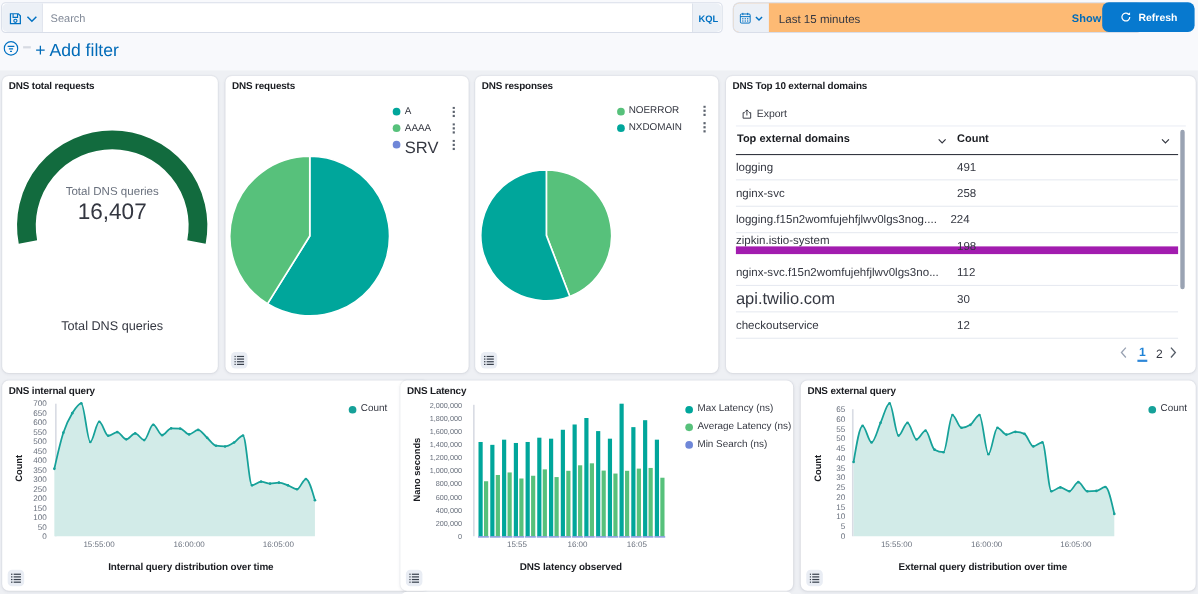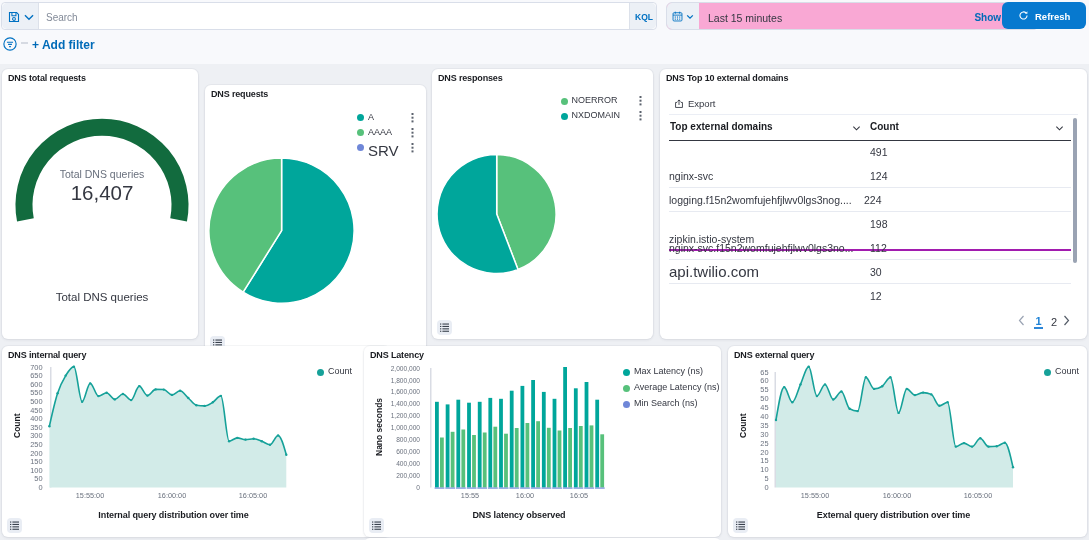--- a/index.html
+++ b/index.html
@@ -21,21 +21,21 @@
     <svg width="10" height="9" viewBox="0 0 11 10" style="position:absolute;left:22px;top:10px">
       <path fill="none" stroke="#0071c2" stroke-width="1.5" d="M1 2.5L5.5 7L10 2.5"></path>
     </svg>
   </div>
   <span style="position:absolute;left:44px;top:9px;font-size:10px;color:#828a98">Search</span>
   <div style="position:absolute;right:0;top:0;width:27px;height:26px;background:#ecf0f6;border-left:1px solid #dce1ea;border-radius:0 5px 5px 0;">
     <span style="position:absolute;left:5px;top:8.5px;font-size:8.5px;font-weight:bold;color:#0071c2">KQL</span>
   </div>
 </div>
 
-<div style="position:absolute;left:666px;top:2px;width:373px;height:28px;background:#f9a8d4;border:1px solid #d9dee9;border-radius:6px;">
+<div style="position:absolute;left:666px;top:2px;width:373px;height:28px;background:#fdba74;border:1px solid #d9dee9;border-radius:6px;">
   <div style="position:absolute;left:0;top:0;width:32px;height:26px;background:#ecf0f6;border-radius:5px 0 0 5px;">
     <svg width="11" height="11" viewBox="0 0 16 16" style="position:absolute;left:5px;top:8px">
       <g fill="none" stroke="#0071c2" stroke-width="1.3">
         <rect x="1.5" y="2.5" width="13" height="12" rx="1.5"></rect>
         <path d="M1.5 6h13 M4.8 1v3 M11.2 1v3"></path>
       </g>
       <g fill="#0071c2">
           <rect x="4" y="8" width="1.6" height="1.6"></rect>
           <rect x="7.2" y="8" width="1.6" height="1.6"></rect>
           <rect x="10.4" y="8" width="1.6" height="1.6"></rect>
@@ -58,33 +58,33 @@
     <path fill="#fff" d="M13.6 1.8v3.6h-3.6z"></path>
   </svg>
   <span style="position:absolute;left:33px;top:8.5px;font-size:9.5px;font-weight:bold;color:#fff">Refresh</span>
 </div>
 
 <svg width="14" height="14" viewBox="0 0 16 16" style="position:absolute;left:3px;top:37px">
   <circle cx="8" cy="8" r="7" fill="none" stroke="#0071c2" stroke-width="1.3"></circle>
   <path stroke="#0071c2" stroke-width="1.3" d="M4.5 6h7 M5.8 8.5h4.4 M7 11h2"></path>
 </svg>
 <span style="position:absolute;left:21px;top:42px;width:7px;height:1.5px;background:#d6dae2"></span>
-<span style="position:absolute;left:32px;top:38px;font-size:12px;font-weight:bold;color:#006bb8">+ Add filter</span>
+<span style="position:absolute;left:32px;top:38px;font-size:16px;font-weight:normal;color:#006bb8">+ Add filter</span>
 
 <div class="panel" style="left:2px;top:69px;width:196px;height:270px;">
   <div class="ptitle">DNS total requests</div>
   <svg width="196" height="240" viewBox="0 0 196 240" style="position:absolute;left:0;top:0">
     <path d="M23.4,150.9 A78.0,78.0 0 1 1 176.6,150.9" fill="none" stroke="#126b3e" stroke-width="17"></path>
   </svg>
   <div style="position:absolute;left:0;top:99px;width:200px;text-align:center;font-size:10.5px;color:#69707D">Total DNS queries</div>
   <div style="position:absolute;left:0;top:112px;width:200px;text-align:center;font-size:20.5px;color:#343741">16,407</div>
   <div style="position:absolute;left:0;top:222px;width:200px;text-align:center;font-size:11.5px;color:#343741">Total DNS queries</div>
 </div>
 
-<div class="panel" style="left:205px;top:69px;width:221px;height:270px;margin-top:16px;">
+<div class="panel" style="left:205px;top:69px;width:221px;height:270px;">
   <div class="ptitle">DNS requests</div>
   <svg width="221" height="270" viewBox="0 0 221 270" style="position:absolute;left:0;top:0">
       <path d="M76.6,145.6 L76.6,73.0 A72.6,72.6 0 1 1 38.1,207.2 Z" fill="#00A69B" stroke="#fff" stroke-width="1.5"></path>
       <path d="M76.6,145.6 L38.1,207.2 A72.6,72.6 0 0 1 76.6,73.0 Z" fill="#57C17B" stroke="#fff" stroke-width="1.5"></path>
     </svg>
   <span style="position:absolute;left:152px;top:29.0px;width:7px;height:7px;border-radius:50%;background:#00A69B"></span>
     <span style="position:absolute;left:163px;top:26.5px;font-size:9px;color:#343741;white-space:nowrap">A</span>
     <svg width="3" height="10" viewBox="0 0 3 10" style="position:absolute;left:206px;top:27.5px">
       <rect x="0.5" y="0" width="2" height="2" fill="#5c636e"></rect>
       <rect x="0.5" y="3.7" width="2" height="2" fill="#5c636e"></rect>
@@ -168,31 +168,33 @@
   <div style="position:absolute;left:9px;top:45px;width:409px;border-top:1px solid #ebeef5"></div>
   <span style="position:absolute;left:10px;top:52px;font-size:10px;font-weight:bold;color:#1a1c21">Top external domains</span>
   <svg width="9" height="9" viewBox="0 0 10 10" style="position:absolute;left:192px;top:55px">
       <path fill="none" stroke="#343741" stroke-width="1.2" d="M1.5 3l3.5 3.5L8.5 3"></path>
     </svg>
   <span style="position:absolute;left:210px;top:52px;font-size:10px;font-weight:bold;color:#1a1c21">Count</span>
   <svg width="9" height="9" viewBox="0 0 10 10" style="position:absolute;left:395px;top:55px">
       <path fill="none" stroke="#343741" stroke-width="1.2" d="M1.5 3l3.5 3.5L8.5 3"></path>
     </svg>
   <div style="position:absolute;left:9px;top:70.5px;width:402px;border-top:1.5px solid #343741"></div>
+  <div style="position:absolute;left:9px;top:71px;width:402px;height:24px;border-bottom:1px solid #e7eaf1;font-size:10.5px;color:#343741;line-height:24px;white-space:nowrap;overflow:hidden">logging</div>
     <div style="position:absolute;left:210px;top:71px;font-size:10.5px;color:#343741;line-height:24px">491</div>
     <div style="position:absolute;left:9px;top:95px;width:402px;height:24px;border-bottom:1px solid #e7eaf1;font-size:10.5px;color:#343741;line-height:24px;white-space:nowrap;overflow:hidden">nginx-svc</div>
-    <div style="position:absolute;left:210px;top:95px;font-size:10.5px;color:#343741;line-height:24px">124</div>
+    <div style="position:absolute;left:210px;top:95px;font-size:10.5px;color:#343741;line-height:24px">258</div>
     <div style="position:absolute;left:9px;top:119px;width:402px;height:24px;border-bottom:1px solid #e7eaf1;font-size:10.5px;color:#343741;line-height:24px;white-space:nowrap;overflow:hidden">logging.f15n2womfujehfjlwv0lgs3nog....</div>
     <div style="position:absolute;left:204px;top:119px;font-size:10.5px;color:#343741;line-height:24px">224</div>
-    <div style="position:absolute;left:9px;top:158px;width:402px;height:24px;border-bottom:2px solid #a21caf;font-size:10.5px;color:#343741;line-height:24px;white-space:nowrap;overflow:hidden">zipkin.istio-system</div>
+    <div style="position:absolute;left:9px;top:138px;width:402px;height:24px;border-bottom:7px solid #a21caf;font-size:10.5px;color:#343741;line-height:24px;white-space:nowrap;overflow:hidden">zipkin.istio-system</div>
     <div style="position:absolute;left:210px;top:143px;font-size:10.5px;color:#343741;line-height:24px">198</div>
     <div style="position:absolute;left:9px;top:167px;width:402px;height:24px;border-bottom:1px solid #e7eaf1;font-size:10.5px;color:#343741;line-height:24px;white-space:nowrap;overflow:hidden">nginx-svc.f15n2womfujehfjlwv0lgs3no...</div>
     <div style="position:absolute;left:210px;top:167px;font-size:10.5px;color:#343741;line-height:24px">112</div>
     <div style="position:absolute;left:9px;top:191px;width:402px;height:24px;border-bottom:1px solid #e7eaf1;font-size:15px;color:#343741;line-height:24px;white-space:nowrap;overflow:hidden">api.twilio.com</div>
     <div style="position:absolute;left:210px;top:191px;font-size:10.5px;color:#343741;line-height:24px">30</div>
+    <div style="position:absolute;left:9px;top:215px;width:402px;height:24px;border-bottom:1px solid #e7eaf1;font-size:10.5px;color:#343741;line-height:24px;white-space:nowrap;overflow:hidden">checkoutservice</div>
     <div style="position:absolute;left:210px;top:215px;font-size:10.5px;color:#343741;line-height:24px">12</div>
   <div style="position:absolute;left:413px;top:49px;width:4px;height:145px;background:#9aa3b3;border-radius:2px"></div>
   <svg width="7" height="11" viewBox="0 0 7 11" style="position:absolute;left:358px;top:246px">
       <path d="M5.5 1L1.5 5.5L5.5 10" fill="none" stroke="#9aa3b3" stroke-width="1.2"></path>
     </svg>
   <div style="position:absolute;left:374px;top:246px;font-size:11px;font-weight:bold;color:#1e82d6;border-bottom:2px solid #2e87d8;padding:0 1.5px">1</div>
   <div style="position:absolute;left:391px;top:247px;font-size:11px;color:#343741">2</div>
   <svg width="7" height="11" viewBox="0 0 7 11" style="position:absolute;left:403px;top:246px">
       <path d="M1.5 1L5.5 5.5L1.5 10" fill="none" stroke="#555d68" stroke-width="1.2"></path>
     </svg>

